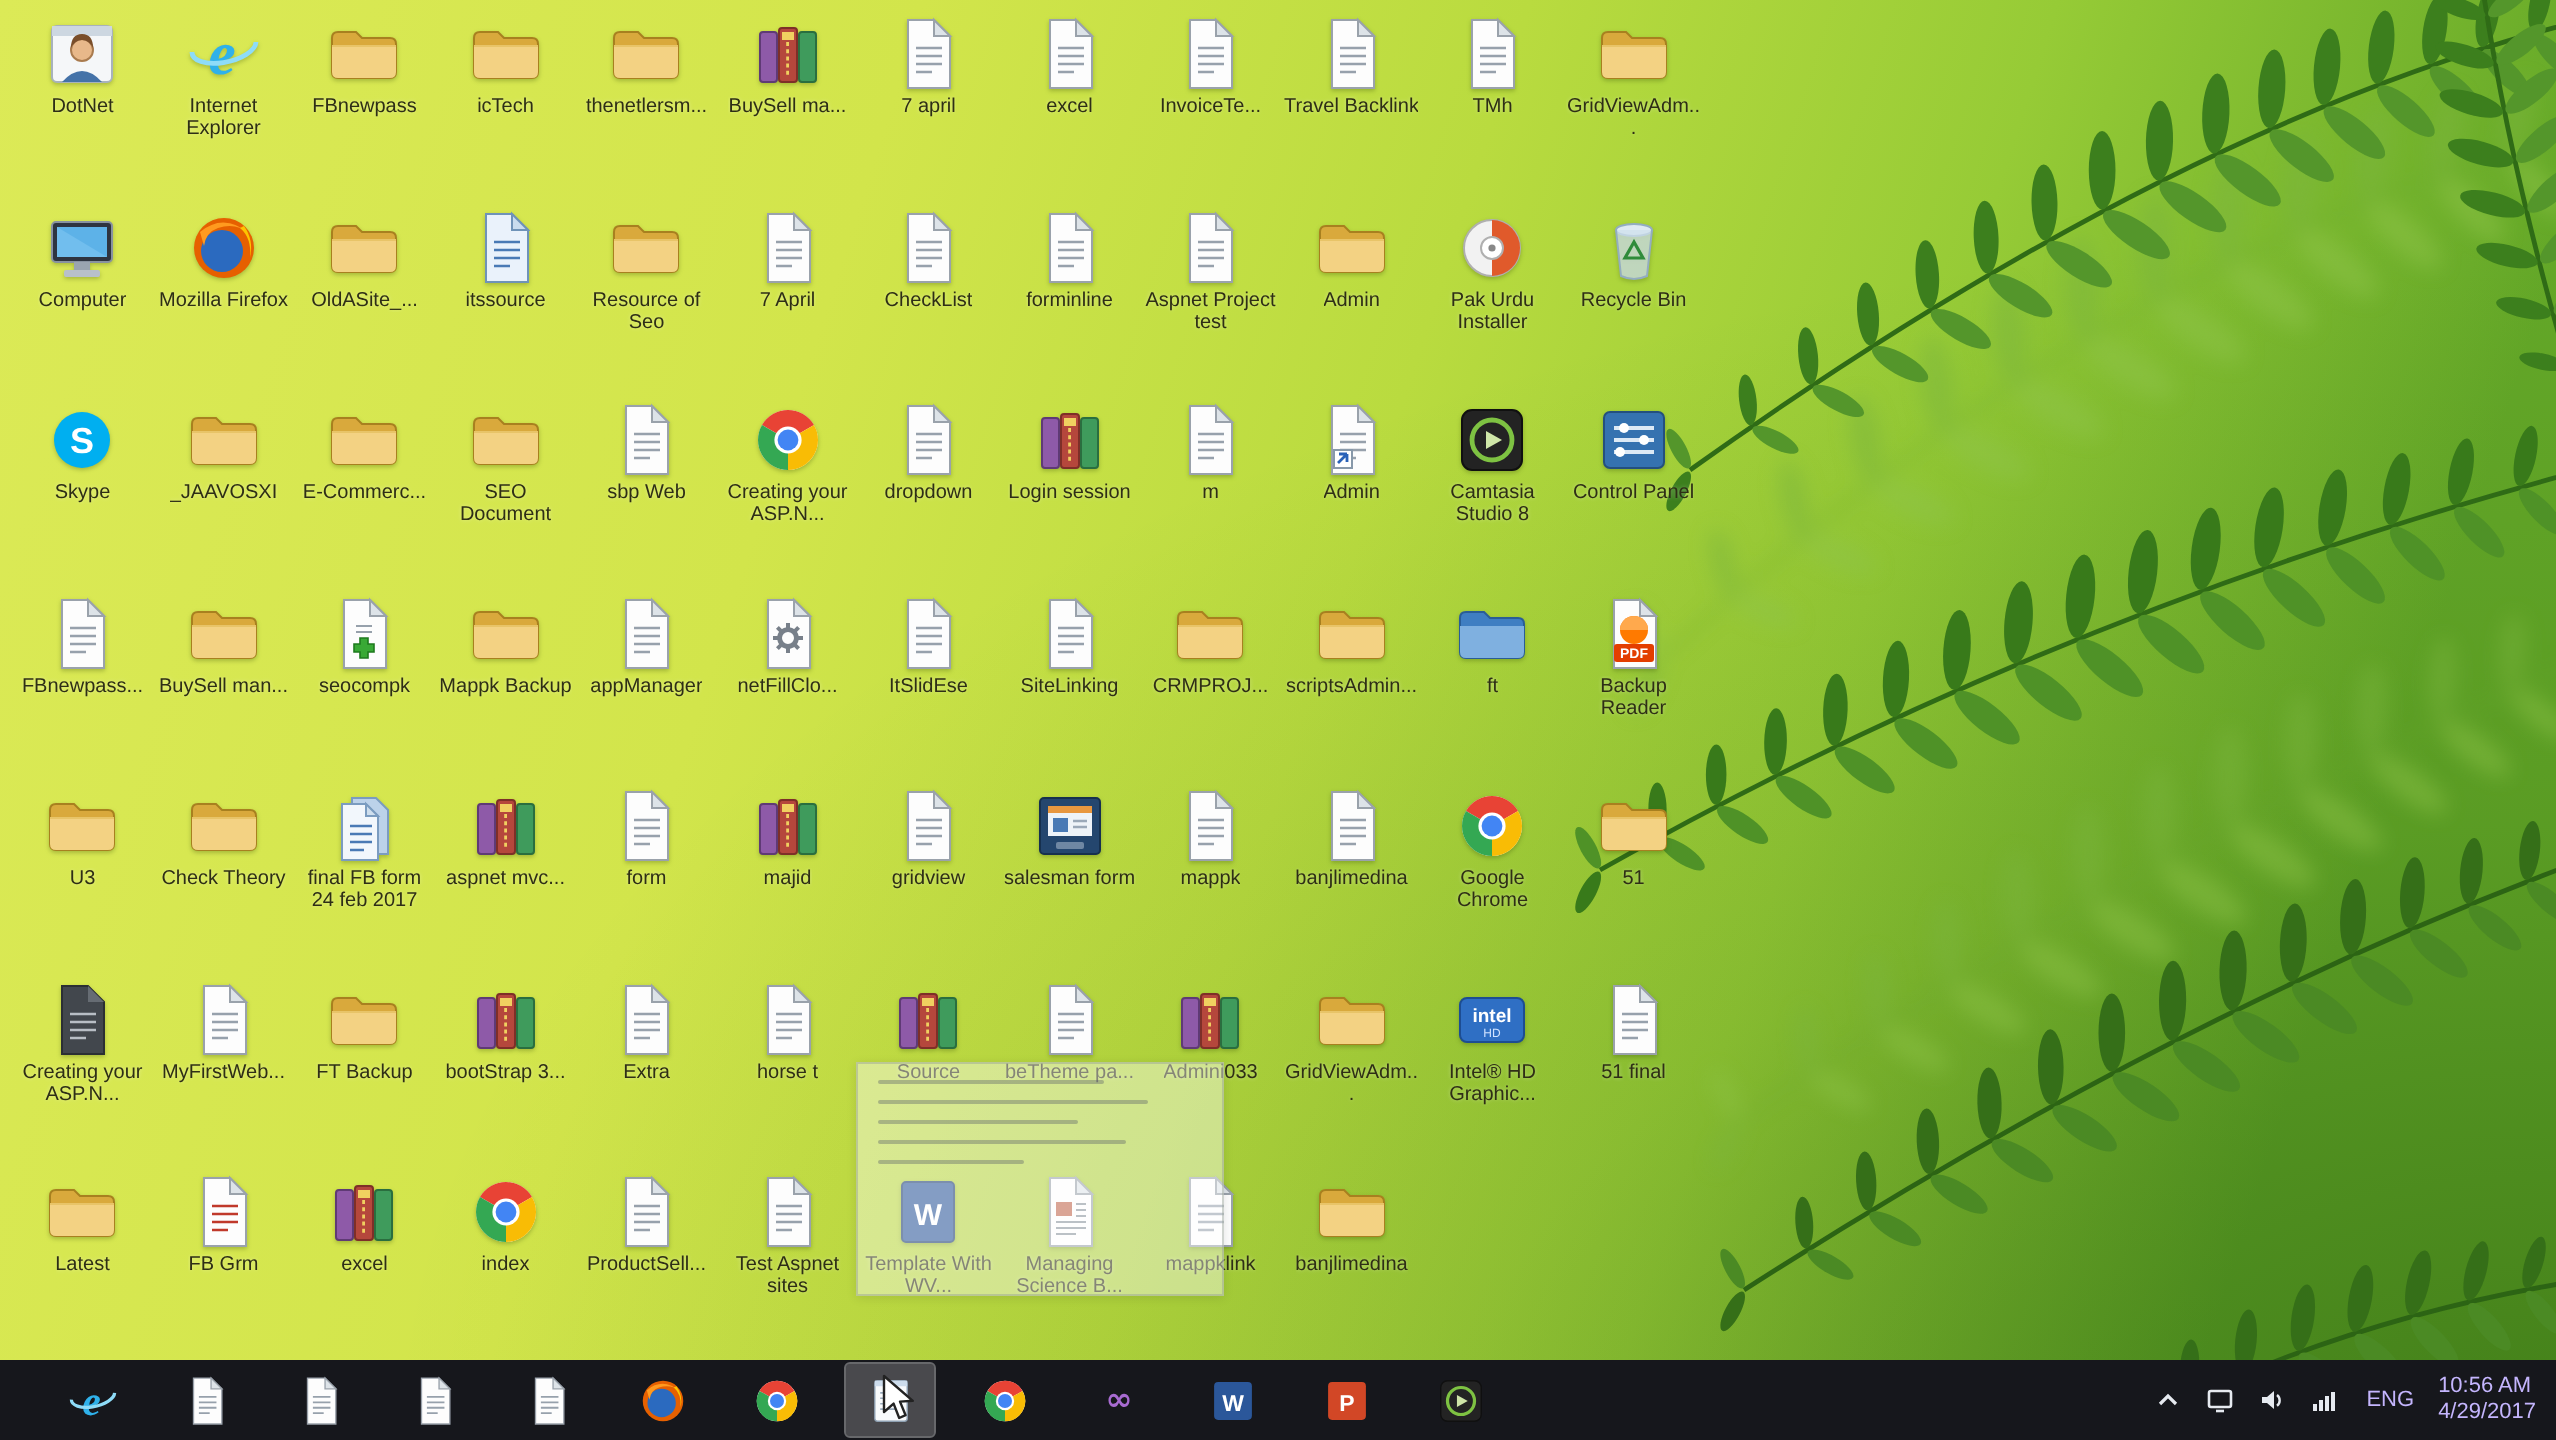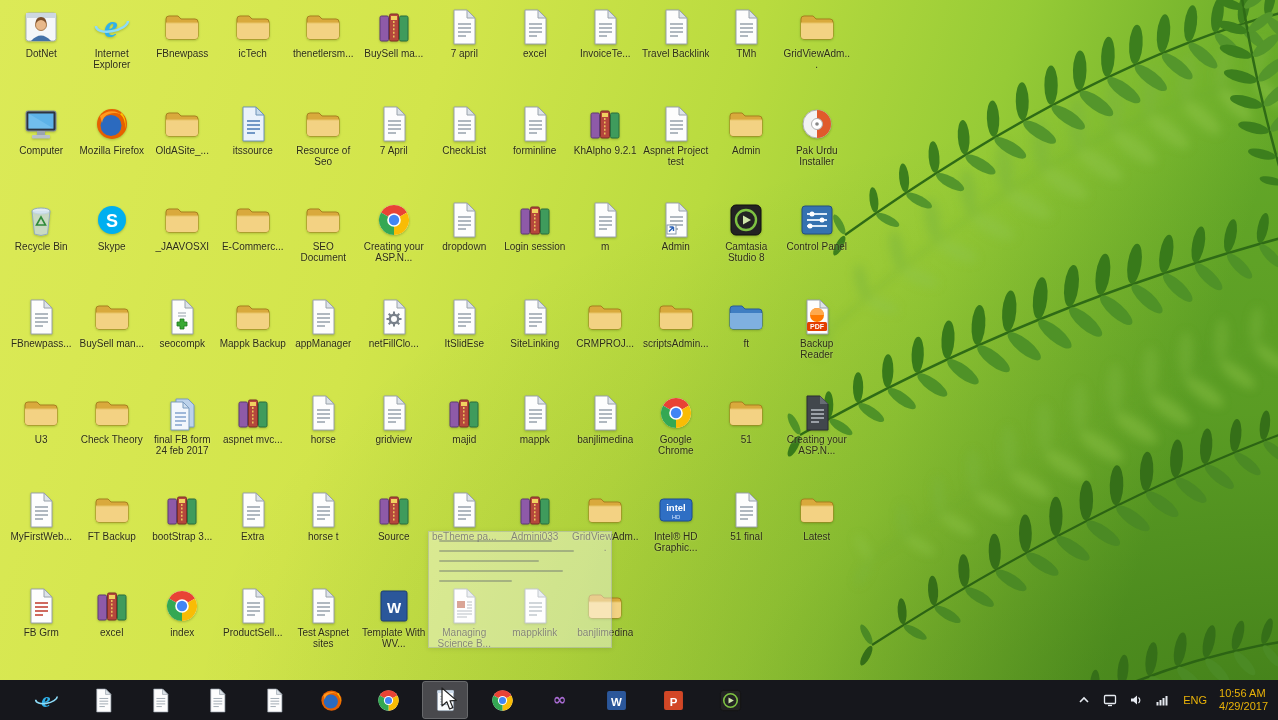--- a/index.html
+++ b/index.html
@@ -9,21 +9,21 @@
   #icon-grid{position:absolute;left:6px;top:4px;display:grid;grid-template-columns:repeat(12,70.5px);grid-auto-rows:96.5px}
   .dicon{display:flex;flex-direction:column;align-items:center;padding-top:3px;cursor:default}
   .glyph{width:40px;height:40px;flex:0 0 40px;filter:drop-shadow(0 1px 1px rgba(40,60,0,.28))}
   .dlabel{margin-top:1px;font-size:10px;line-height:11px;text-align:center;color:#2e2e16;max-width:68px;max-height:34px;overflow:hidden;word-wrap:break-word;text-shadow:0 0 2px rgba(255,255,255,.35)}
   .note{position:absolute;left:428px;top:531px;width:184px;height:117px;background:rgba(255,255,255,.42);border:1px solid rgba(150,160,150,.45);box-shadow:0 1px 5px rgba(0,0,0,.10)}
   .note .ln{height:2px;background:rgba(90,95,105,.38);margin:8px 14px 0 10px;border-radius:1px}
   .taskbar{position:absolute;left:0;right:0;bottom:0;height:40px;background:#16171c;display:flex;align-items:center;justify-content:space-between;padding:0 4px 0 24px;z-index:40}
   .tb-left{display:flex;align-items:center;gap:13px}
   .tb-btn{width:44px;height:36px;display:flex;align-items:center;justify-content:center;border-radius:2px}
   .tb-btn.active{background:rgba(255,255,255,.22);outline:1px solid rgba(255,255,255,.35)}
-  .tb-right{display:flex;align-items:center;gap:10px;color:#eab308}
+  .tb-right{display:flex;align-items:center;gap:10px;color:#c4b5fd}
   .tray-icons{display:flex;align-items:center;gap:8px}
   .tray-ic{width:18px;height:18px;display:flex;align-items:center;justify-content:center}
   .tray-lang{font-size:11px;padding:0 2px}
   .tray-clock{font-size:11px;line-height:13px;padding-right:6px}
   .cursor{position:absolute;left:438px;top:687px;z-index:60;pointer-events:none}
 </style>
 </head>
 <body>
 
 <div class="stage">
@@ -445,351 +445,362 @@
             <path d="M10 3 h13 l8 8 v26 H10 Z" fill="#fdfdfd" stroke="#9aa2ab"></path>
             <path d="M23 3 l8 8 h-8 Z" fill="#dde3e8" stroke="#9aa2ab"></path>
             <g stroke="#97a1ac" stroke-width="1.3" fill="none">
               <path d="M14 17h13M14 21h13M14 25h13M14 29h8"></path>
             </g>
           </svg></div>
         <div class="dlabel">forminline</div>
       </div>
       <div class="dicon">
         <div class="glyph"><svg width="40" height="40" viewBox="0 0 40 40">
+            <path d="M10 3 h13 l8 8 v26 H10 Z" fill="#fdfdfd" stroke="#9aa2ab"></path>
+            <path d="M23 3 l8 8 h-8 Z" fill="#dde3e8" stroke="#9aa2ab"></path>
+            <g stroke="#97a1ac" stroke-width="1.3" fill="none">
+              <path d="M14 17h13M14 21h13M14 25h13M14 29h8"></path>
+            </g>
+          </svg></div>
+        <div class="dlabel">Aspnet Project test</div>
+      </div>
+      <div class="dicon">
+        <div class="glyph"><svg width="40" height="40" viewBox="0 0 40 40">
+            <path d="M4 12 q0-3 3-3 h9 l3 3 h14 q3 0 3 3 v14 q0 3-3 3 H7 q-3 0-3-3 Z" fill="#d9a93c" stroke="#a8801f"></path>
+            <path d="M4 16 h32 v13 q0 3-3 3 H7 q-3 0-3-3 Z" fill="#f3d283"></path>
+            <path d="M4 16 h32" stroke="#e8c468" fill="none"></path>
+          </svg></div>
+        <div class="dlabel">Admin</div>
+      </div>
+      <div class="dicon">
+        <div class="glyph"><svg width="40" height="40" viewBox="0 0 40 40">
+            <circle cx="20" cy="20" r="14" fill="#f2f2f2" stroke="#b0b0b0"></circle>
+            <path d="M20 6 a14 14 0 0 1 0 28 Z" fill="#e05a2b"></path>
+            <circle cx="20" cy="20" r="5.5" fill="#fff" stroke="#b0b0b0"></circle>
+            <circle cx="20" cy="20" r="1.8" fill="#888"></circle>
+          </svg></div>
+        <div class="dlabel">Pak Urdu Installer</div>
+      </div>
+      <div class="dicon">
+        <div class="glyph"><svg width="40" height="40" viewBox="0 0 40 40">
+            <ellipse cx="20" cy="11" rx="9" ry="3" fill="#dfeaf2" stroke="#93adc0"></ellipse>
+            <path d="M11 11 L13.5 34 Q20 37 26.5 34 L29 11" fill="#cfe0ec" fill-opacity="0.75" stroke="#93adc0"></path>
+            <path d="M20 17 l-4.5 8 h9 Z" fill="none" stroke="#2f8b3a" stroke-width="1.6"></path>
+          </svg></div>
+        <div class="dlabel">Recycle Bin</div>
+      </div>
+      <div class="dicon">
+        <div class="glyph"><svg width="40" height="40" viewBox="0 0 40 40">
+            <circle cx="20" cy="20" r="14" fill="#00aff0"></circle>
+            <text x="20" y="26.5" font-size="18" font-weight="bold" fill="#fff" text-anchor="middle" font-family="Liberation Sans, sans-serif">S</text>
+          </svg></div>
+        <div class="dlabel">Skype</div>
+      </div>
+      <div class="dicon">
+        <div class="glyph"><svg width="40" height="40" viewBox="0 0 40 40">
+            <path d="M4 12 q0-3 3-3 h9 l3 3 h14 q3 0 3 3 v14 q0 3-3 3 H7 q-3 0-3-3 Z" fill="#d9a93c" stroke="#a8801f"></path>
+            <path d="M4 16 h32 v13 q0 3-3 3 H7 q-3 0-3-3 Z" fill="#f3d283"></path>
+            <path d="M4 16 h32" stroke="#e8c468" fill="none"></path>
+          </svg></div>
+        <div class="dlabel">_JAAVOSXI</div>
+      </div>
+      <div class="dicon">
+        <div class="glyph"><svg width="40" height="40" viewBox="0 0 40 40">
+            <path d="M4 12 q0-3 3-3 h9 l3 3 h14 q3 0 3 3 v14 q0 3-3 3 H7 q-3 0-3-3 Z" fill="#d9a93c" stroke="#a8801f"></path>
+            <path d="M4 16 h32 v13 q0 3-3 3 H7 q-3 0-3-3 Z" fill="#f3d283"></path>
+            <path d="M4 16 h32" stroke="#e8c468" fill="none"></path>
+          </svg></div>
+        <div class="dlabel">E-Commerc...</div>
+      </div>
+      <div class="dicon">
+        <div class="glyph"><svg width="40" height="40" viewBox="0 0 40 40">
+            <path d="M4 12 q0-3 3-3 h9 l3 3 h14 q3 0 3 3 v14 q0 3-3 3 H7 q-3 0-3-3 Z" fill="#d9a93c" stroke="#a8801f"></path>
+            <path d="M4 16 h32 v13 q0 3-3 3 H7 q-3 0-3-3 Z" fill="#f3d283"></path>
+            <path d="M4 16 h32" stroke="#e8c468" fill="none"></path>
+          </svg></div>
+        <div class="dlabel">SEO Document</div>
+      </div>
+      <div class="dicon">
+        <div class="glyph"><svg width="40" height="40" viewBox="0 0 40 40">
+            <path d="M10 3 h13 l8 8 v26 H10 Z" fill="#fdfdfd" stroke="#9aa2ab"></path>
+            <path d="M23 3 l8 8 h-8 Z" fill="#dde3e8" stroke="#9aa2ab"></path>
+            <g stroke="#97a1ac" stroke-width="1.3" fill="none">
+              <path d="M14 17h13M14 21h13M14 25h13M14 29h8"></path>
+            </g>
+          </svg></div>
+        <div class="dlabel">sbp Web</div>
+      </div>
+      <div class="dicon">
+        <div class="glyph"><svg width="40" height="40" viewBox="0 0 40 40">
+            <circle cx="20" cy="20" r="15" fill="#fff"></circle>
+            <path d="M20 20 L7 12.5 A15 15 0 0 1 33 12.5 Z" fill="#e84335"></path>
+            <path d="M20 20 L33 12.5 A15 15 0 0 1 20 35 Z" fill="#f9bc05"></path>
+            <path d="M20 20 L20 35 A15 15 0 0 1 7 12.5 Z" fill="#34a853"></path>
+            <circle cx="20" cy="20" r="6.8" fill="#fff"></circle>
+            <circle cx="20" cy="20" r="5.2" fill="#4285f4"></circle>
+          </svg></div>
+        <div class="dlabel">Creating your ASP.N...</div>
+      </div>
+      <div class="dicon">
+        <div class="glyph"><svg width="40" height="40" viewBox="0 0 40 40">
+            <path d="M10 3 h13 l8 8 v26 H10 Z" fill="#fdfdfd" stroke="#9aa2ab"></path>
+            <path d="M23 3 l8 8 h-8 Z" fill="#dde3e8" stroke="#9aa2ab"></path>
+            <g stroke="#97a1ac" stroke-width="1.3" fill="none">
+              <path d="M14 17h13M14 21h13M14 25h13M14 29h8"></path>
+            </g>
+          </svg></div>
+        <div class="dlabel">dropdown</div>
+      </div>
+      <div class="dicon">
+        <div class="glyph"><svg width="40" height="40" viewBox="0 0 40 40">
             <g stroke-width="1">
               <rect x="6" y="9" width="8.5" height="25" rx="1.5" fill="#8e5aa8" stroke="#5f3a75"></rect>
               <rect x="15.5" y="7" width="9" height="27" rx="1.5" fill="#b5473c" stroke="#7e2f28"></rect>
               <rect x="25.5" y="9" width="8.5" height="25" rx="1.5" fill="#3f9b5c" stroke="#2a6e3f"></rect>
               <rect x="17" y="9" width="6" height="4" fill="#f0d060"></rect>
               <path d="M19.8 14 v17" stroke="#f0d060" stroke-dasharray="2 1.6" stroke-width="1.4" fill="none"></path>
             </g>
           </svg></div>
-        <div class="dlabel">KhAlpho 9.2.1</div>
-      </div>
-      <div class="dicon">
-        <div class="glyph"><svg width="40" height="40" viewBox="0 0 40 40">
-            <path d="M10 3 h13 l8 8 v26 H10 Z" fill="#fdfdfd" stroke="#9aa2ab"></path>
-            <path d="M23 3 l8 8 h-8 Z" fill="#dde3e8" stroke="#9aa2ab"></path>
-            <g stroke="#97a1ac" stroke-width="1.3" fill="none">
-              <path d="M14 17h13M14 21h13M14 25h13M14 29h8"></path>
-            </g>
-          </svg></div>
-        <div class="dlabel">Aspnet Project test</div>
-      </div>
-      <div class="dicon">
-        <div class="glyph"><svg width="40" height="40" viewBox="0 0 40 40">
-            <path d="M4 12 q0-3 3-3 h9 l3 3 h14 q3 0 3 3 v14 q0 3-3 3 H7 q-3 0-3-3 Z" fill="#d9a93c" stroke="#a8801f"></path>
-            <path d="M4 16 h32 v13 q0 3-3 3 H7 q-3 0-3-3 Z" fill="#f3d283"></path>
-            <path d="M4 16 h32" stroke="#e8c468" fill="none"></path>
+        <div class="dlabel">Login session</div>
+      </div>
+      <div class="dicon">
+        <div class="glyph"><svg width="40" height="40" viewBox="0 0 40 40">
+            <path d="M10 3 h13 l8 8 v26 H10 Z" fill="#fdfdfd" stroke="#9aa2ab"></path>
+            <path d="M23 3 l8 8 h-8 Z" fill="#dde3e8" stroke="#9aa2ab"></path>
+            <g stroke="#97a1ac" stroke-width="1.3" fill="none">
+              <path d="M14 17h13M14 21h13M14 25h13M14 29h8"></path>
+            </g>
+          </svg></div>
+        <div class="dlabel">m</div>
+      </div>
+      <div class="dicon">
+        <div class="glyph"><svg width="40" height="40" viewBox="0 0 40 40">
+            <path d="M10 3 h13 l8 8 v26 H10 Z" fill="#fdfdfd" stroke="#9aa2ab"></path>
+            <path d="M23 3 l8 8 h-8 Z" fill="#dde3e8" stroke="#9aa2ab"></path>
+            <g stroke="#97a1ac" stroke-width="1.3" fill="none">
+              <path d="M14 17h13M14 21h13M14 25h13M14 29h8"></path>
+            </g>
+            <rect x="11" y="25" width="9" height="9" fill="#fff" stroke="#8899aa"></rect>
+            <path d="M13 31.5 l4.5-4.5 M17.5 31 v-4 M13.5 27 h4" stroke="#2a62b8" stroke-width="1.4" fill="none"></path>
           </svg></div>
         <div class="dlabel">Admin</div>
       </div>
       <div class="dicon">
         <div class="glyph"><svg width="40" height="40" viewBox="0 0 40 40">
-            <circle cx="20" cy="20" r="14" fill="#f2f2f2" stroke="#b0b0b0"></circle>
-            <path d="M20 6 a14 14 0 0 1 0 28 Z" fill="#e05a2b"></path>
-            <circle cx="20" cy="20" r="5.5" fill="#fff" stroke="#b0b0b0"></circle>
-            <circle cx="20" cy="20" r="1.8" fill="#888"></circle>
-          </svg></div>
-        <div class="dlabel">Pak Urdu Installer</div>
-      </div>
-      <div class="dicon">
-        <div class="glyph"><svg width="40" height="40" viewBox="0 0 40 40">
-            <ellipse cx="20" cy="11" rx="9" ry="3" fill="#dfeaf2" stroke="#93adc0"></ellipse>
-            <path d="M11 11 L13.5 34 Q20 37 26.5 34 L29 11" fill="#cfe0ec" fill-opacity="0.75" stroke="#93adc0"></path>
-            <path d="M20 17 l-4.5 8 h9 Z" fill="none" stroke="#2f8b3a" stroke-width="1.6"></path>
-          </svg></div>
-        <div class="dlabel">Recycle Bin</div>
-      </div>
-      <div class="dicon">
-        <div class="glyph"><svg width="40" height="40" viewBox="0 0 40 40">
-            <circle cx="20" cy="20" r="14" fill="#00aff0"></circle>
-            <text x="20" y="26.5" font-size="18" font-weight="bold" fill="#fff" text-anchor="middle" font-family="Liberation Sans, sans-serif">S</text>
-          </svg></div>
-        <div class="dlabel">Skype</div>
-      </div>
-      <div class="dicon">
-        <div class="glyph"><svg width="40" height="40" viewBox="0 0 40 40">
-            <path d="M4 12 q0-3 3-3 h9 l3 3 h14 q3 0 3 3 v14 q0 3-3 3 H7 q-3 0-3-3 Z" fill="#d9a93c" stroke="#a8801f"></path>
-            <path d="M4 16 h32 v13 q0 3-3 3 H7 q-3 0-3-3 Z" fill="#f3d283"></path>
-            <path d="M4 16 h32" stroke="#e8c468" fill="none"></path>
-          </svg></div>
-        <div class="dlabel">_JAAVOSXI</div>
-      </div>
-      <div class="dicon">
-        <div class="glyph"><svg width="40" height="40" viewBox="0 0 40 40">
-            <path d="M4 12 q0-3 3-3 h9 l3 3 h14 q3 0 3 3 v14 q0 3-3 3 H7 q-3 0-3-3 Z" fill="#d9a93c" stroke="#a8801f"></path>
-            <path d="M4 16 h32 v13 q0 3-3 3 H7 q-3 0-3-3 Z" fill="#f3d283"></path>
-            <path d="M4 16 h32" stroke="#e8c468" fill="none"></path>
-          </svg></div>
-        <div class="dlabel">E-Commerc...</div>
-      </div>
-      <div class="dicon">
-        <div class="glyph"><svg width="40" height="40" viewBox="0 0 40 40">
-            <path d="M4 12 q0-3 3-3 h9 l3 3 h14 q3 0 3 3 v14 q0 3-3 3 H7 q-3 0-3-3 Z" fill="#d9a93c" stroke="#a8801f"></path>
-            <path d="M4 16 h32 v13 q0 3-3 3 H7 q-3 0-3-3 Z" fill="#f3d283"></path>
-            <path d="M4 16 h32" stroke="#e8c468" fill="none"></path>
-          </svg></div>
-        <div class="dlabel">SEO Document</div>
-      </div>
-      <div class="dicon">
-        <div class="glyph"><svg width="40" height="40" viewBox="0 0 40 40">
-            <circle cx="20" cy="20" r="15" fill="#fff"></circle>
-            <path d="M20 20 L7 12.5 A15 15 0 0 1 33 12.5 Z" fill="#e84335"></path>
-            <path d="M20 20 L33 12.5 A15 15 0 0 1 20 35 Z" fill="#f9bc05"></path>
-            <path d="M20 20 L20 35 A15 15 0 0 1 7 12.5 Z" fill="#34a853"></path>
-            <circle cx="20" cy="20" r="6.8" fill="#fff"></circle>
-            <circle cx="20" cy="20" r="5.2" fill="#4285f4"></circle>
-          </svg></div>
-        <div class="dlabel">Creating your ASP.N...</div>
-      </div>
-      <div class="dicon">
-        <div class="glyph"><svg width="40" height="40" viewBox="0 0 40 40">
-            <path d="M10 3 h13 l8 8 v26 H10 Z" fill="#fdfdfd" stroke="#9aa2ab"></path>
-            <path d="M23 3 l8 8 h-8 Z" fill="#dde3e8" stroke="#9aa2ab"></path>
-            <g stroke="#97a1ac" stroke-width="1.3" fill="none">
-              <path d="M14 17h13M14 21h13M14 25h13M14 29h8"></path>
-            </g>
-          </svg></div>
-        <div class="dlabel">dropdown</div>
+            <rect x="5" y="5" width="30" height="30" rx="5" fill="#232323" stroke="#101010"></rect>
+            <circle cx="20" cy="20" r="10" fill="none" stroke="#7ec242" stroke-width="2.4"></circle>
+            <path d="M17 15.5 l8 4.5 -8 4.5 Z" fill="#cfe6a8"></path>
+          </svg></div>
+        <div class="dlabel">Camtasia Studio 8</div>
+      </div>
+      <div class="dicon">
+        <div class="glyph"><svg width="40" height="40" viewBox="0 0 40 40">
+            <rect x="5" y="6" width="30" height="28" rx="3" fill="#3572b0" stroke="#24507e"></rect>
+            <g stroke="#dce9f5" stroke-width="2" fill="none">
+              <path d="M10 14h20M10 20h20M10 26h20"></path>
+            </g>
+            <circle cx="15" cy="14" r="2.5" fill="#fff"></circle>
+            <circle cx="25" cy="20" r="2.5" fill="#fff"></circle>
+            <circle cx="13" cy="26" r="2.5" fill="#fff"></circle>
+          </svg></div>
+        <div class="dlabel">Control Panel</div>
+      </div>
+      <div class="dicon">
+        <div class="glyph"><svg width="40" height="40" viewBox="0 0 40 40">
+            <path d="M10 3 h13 l8 8 v26 H10 Z" fill="#fdfdfd" stroke="#9aa2ab"></path>
+            <path d="M23 3 l8 8 h-8 Z" fill="#dde3e8" stroke="#9aa2ab"></path>
+            <g stroke="#97a1ac" stroke-width="1.3" fill="none">
+              <path d="M14 17h13M14 21h13M14 25h13M14 29h8"></path>
+            </g>
+          </svg></div>
+        <div class="dlabel">FBnewpass...</div>
+      </div>
+      <div class="dicon">
+        <div class="glyph"><svg width="40" height="40" viewBox="0 0 40 40">
+            <path d="M4 12 q0-3 3-3 h9 l3 3 h14 q3 0 3 3 v14 q0 3-3 3 H7 q-3 0-3-3 Z" fill="#d9a93c" stroke="#a8801f"></path>
+            <path d="M4 16 h32 v13 q0 3-3 3 H7 q-3 0-3-3 Z" fill="#f3d283"></path>
+            <path d="M4 16 h32" stroke="#e8c468" fill="none"></path>
+          </svg></div>
+        <div class="dlabel">BuySell man...</div>
+      </div>
+      <div class="dicon">
+        <div class="glyph"><svg width="40" height="40" viewBox="0 0 40 40">
+            <path d="M10 3 h13 l8 8 v26 H10 Z" fill="#fdfdfd" stroke="#9aa2ab"></path>
+            <path d="M23 3 l8 8 h-8 Z" fill="#dde3e8" stroke="#9aa2ab"></path>
+            <path d="M16 16 h8 M16 19 h8" stroke="#97a1ac" stroke-width="1.1"></path>
+            <path d="M18 22 h4 v3 h3 v4 h-3 v3 h-4 v-3 h-3 v-4 h3 Z" fill="#39a935" stroke="#1e7a1e" stroke-width="0.8"></path>
+          </svg></div>
+        <div class="dlabel">seocompk</div>
+      </div>
+      <div class="dicon">
+        <div class="glyph"><svg width="40" height="40" viewBox="0 0 40 40">
+            <path d="M4 12 q0-3 3-3 h9 l3 3 h14 q3 0 3 3 v14 q0 3-3 3 H7 q-3 0-3-3 Z" fill="#d9a93c" stroke="#a8801f"></path>
+            <path d="M4 16 h32 v13 q0 3-3 3 H7 q-3 0-3-3 Z" fill="#f3d283"></path>
+            <path d="M4 16 h32" stroke="#e8c468" fill="none"></path>
+          </svg></div>
+        <div class="dlabel">Mappk Backup</div>
+      </div>
+      <div class="dicon">
+        <div class="glyph"><svg width="40" height="40" viewBox="0 0 40 40">
+            <path d="M10 3 h13 l8 8 v26 H10 Z" fill="#fdfdfd" stroke="#9aa2ab"></path>
+            <path d="M23 3 l8 8 h-8 Z" fill="#dde3e8" stroke="#9aa2ab"></path>
+            <g stroke="#97a1ac" stroke-width="1.3" fill="none">
+              <path d="M14 17h13M14 21h13M14 25h13M14 29h8"></path>
+            </g>
+          </svg></div>
+        <div class="dlabel">appManager</div>
+      </div>
+      <div class="dicon">
+        <div class="glyph"><svg width="40" height="40" viewBox="0 0 40 40">
+            <path d="M10 3 h13 l8 8 v26 H10 Z" fill="#fdfdfd" stroke="#9aa2ab"></path>
+            <path d="M23 3 l8 8 h-8 Z" fill="#dde3e8" stroke="#9aa2ab"></path>
+            <circle cx="20" cy="22" r="4.2" fill="none" stroke="#78808a" stroke-width="2.4"></circle>
+            <g stroke="#78808a" stroke-width="2">
+              <path d="M20 14.5v3M20 26.5v3M12.5 22h3M24.5 22h3M14.7 16.7l2.1 2.1M23.2 25.2l2.1 2.1M25.3 16.7l-2.1 2.1M16.8 25.2l-2.1 2.1"></path>
+            </g>
+          </svg></div>
+        <div class="dlabel">netFillClo...</div>
+      </div>
+      <div class="dicon">
+        <div class="glyph"><svg width="40" height="40" viewBox="0 0 40 40">
+            <path d="M10 3 h13 l8 8 v26 H10 Z" fill="#fdfdfd" stroke="#9aa2ab"></path>
+            <path d="M23 3 l8 8 h-8 Z" fill="#dde3e8" stroke="#9aa2ab"></path>
+            <g stroke="#97a1ac" stroke-width="1.3" fill="none">
+              <path d="M14 17h13M14 21h13M14 25h13M14 29h8"></path>
+            </g>
+          </svg></div>
+        <div class="dlabel">ItSlidEse</div>
+      </div>
+      <div class="dicon">
+        <div class="glyph"><svg width="40" height="40" viewBox="0 0 40 40">
+            <path d="M10 3 h13 l8 8 v26 H10 Z" fill="#fdfdfd" stroke="#9aa2ab"></path>
+            <path d="M23 3 l8 8 h-8 Z" fill="#dde3e8" stroke="#9aa2ab"></path>
+            <g stroke="#97a1ac" stroke-width="1.3" fill="none">
+              <path d="M14 17h13M14 21h13M14 25h13M14 29h8"></path>
+            </g>
+          </svg></div>
+        <div class="dlabel">SiteLinking</div>
+      </div>
+      <div class="dicon">
+        <div class="glyph"><svg width="40" height="40" viewBox="0 0 40 40">
+            <path d="M4 12 q0-3 3-3 h9 l3 3 h14 q3 0 3 3 v14 q0 3-3 3 H7 q-3 0-3-3 Z" fill="#d9a93c" stroke="#a8801f"></path>
+            <path d="M4 16 h32 v13 q0 3-3 3 H7 q-3 0-3-3 Z" fill="#f3d283"></path>
+            <path d="M4 16 h32" stroke="#e8c468" fill="none"></path>
+          </svg></div>
+        <div class="dlabel">CRMPROJ...</div>
+      </div>
+      <div class="dicon">
+        <div class="glyph"><svg width="40" height="40" viewBox="0 0 40 40">
+            <path d="M4 12 q0-3 3-3 h9 l3 3 h14 q3 0 3 3 v14 q0 3-3 3 H7 q-3 0-3-3 Z" fill="#d9a93c" stroke="#a8801f"></path>
+            <path d="M4 16 h32 v13 q0 3-3 3 H7 q-3 0-3-3 Z" fill="#f3d283"></path>
+            <path d="M4 16 h32" stroke="#e8c468" fill="none"></path>
+          </svg></div>
+        <div class="dlabel">scriptsAdmin...</div>
+      </div>
+      <div class="dicon">
+        <div class="glyph"><svg width="40" height="40" viewBox="0 0 40 40">
+            <path d="M4 12 q0-3 3-3 h9 l3 3 h14 q3 0 3 3 v14 q0 3-3 3 H7 q-3 0-3-3 Z" fill="#3f7ec2" stroke="#2a5d96"></path>
+            <path d="M4 16 h32 v13 q0 3-3 3 H7 q-3 0-3-3 Z" fill="#7fb0e0"></path>
+          </svg></div>
+        <div class="dlabel">ft</div>
+      </div>
+      <div class="dicon">
+        <div class="glyph"><svg width="40" height="40" viewBox="0 0 40 40">
+            <path d="M10 3 h13 l8 8 v26 H10 Z" fill="#fdfdfd" stroke="#9aa2ab"></path>
+            <path d="M23 3 l8 8 h-8 Z" fill="#dde3e8" stroke="#9aa2ab"></path>
+            <circle cx="20" cy="18" r="7" fill="#ff7a00"></circle>
+            <path d="M13 18 a7 7 0 0 1 14 0 Z" fill="#ffa94d"></path>
+            <rect x="10" y="25" width="20" height="9" rx="1.5" fill="#e33e00"></rect>
+            <text x="20" y="32" font-size="7" font-weight="bold" fill="#fff" text-anchor="middle" font-family="Liberation Sans, sans-serif">PDF</text>
+          </svg></div>
+        <div class="dlabel">Backup Reader</div>
+      </div>
+      <div class="dicon">
+        <div class="glyph"><svg width="40" height="40" viewBox="0 0 40 40">
+            <path d="M4 12 q0-3 3-3 h9 l3 3 h14 q3 0 3 3 v14 q0 3-3 3 H7 q-3 0-3-3 Z" fill="#d9a93c" stroke="#a8801f"></path>
+            <path d="M4 16 h32 v13 q0 3-3 3 H7 q-3 0-3-3 Z" fill="#f3d283"></path>
+            <path d="M4 16 h32" stroke="#e8c468" fill="none"></path>
+          </svg></div>
+        <div class="dlabel">U3</div>
+      </div>
+      <div class="dicon">
+        <div class="glyph"><svg width="40" height="40" viewBox="0 0 40 40">
+            <path d="M4 12 q0-3 3-3 h9 l3 3 h14 q3 0 3 3 v14 q0 3-3 3 H7 q-3 0-3-3 Z" fill="#d9a93c" stroke="#a8801f"></path>
+            <path d="M4 16 h32 v13 q0 3-3 3 H7 q-3 0-3-3 Z" fill="#f3d283"></path>
+            <path d="M4 16 h32" stroke="#e8c468" fill="none"></path>
+          </svg></div>
+        <div class="dlabel">Check Theory</div>
+      </div>
+      <div class="dicon">
+        <div class="glyph"><svg width="40" height="40" viewBox="0 0 40 40">
+            <path d="M14 6 h12 l6 6 v22 H14 Z" fill="#bcd2ea" stroke="#7b9cc0"></path>
+            <path d="M9 9 h12 l6 6 v22 H9 Z" fill="#f2f7fc" stroke="#7b9cc0"></path>
+            <path d="M21 9 l6 6 h-6 Z" fill="#cfdfee" stroke="#7b9cc0"></path>
+            <g stroke="#4a7ab5" stroke-width="1.2" fill="none">
+              <path d="M13 20h11M13 24h11M13 28h11M13 32h7"></path>
+            </g>
+          </svg></div>
+        <div class="dlabel">final FB form 24 feb 2017</div>
       </div>
       <div class="dicon">
         <div class="glyph"><svg width="40" height="40" viewBox="0 0 40 40">
             <g stroke-width="1">
               <rect x="6" y="9" width="8.5" height="25" rx="1.5" fill="#8e5aa8" stroke="#5f3a75"></rect>
               <rect x="15.5" y="7" width="9" height="27" rx="1.5" fill="#b5473c" stroke="#7e2f28"></rect>
               <rect x="25.5" y="9" width="8.5" height="25" rx="1.5" fill="#3f9b5c" stroke="#2a6e3f"></rect>
               <rect x="17" y="9" width="6" height="4" fill="#f0d060"></rect>
               <path d="M19.8 14 v17" stroke="#f0d060" stroke-dasharray="2 1.6" stroke-width="1.4" fill="none"></path>
             </g>
           </svg></div>
-        <div class="dlabel">Login session</div>
-      </div>
-      <div class="dicon">
-        <div class="glyph"><svg width="40" height="40" viewBox="0 0 40 40">
-            <path d="M10 3 h13 l8 8 v26 H10 Z" fill="#fdfdfd" stroke="#9aa2ab"></path>
-            <path d="M23 3 l8 8 h-8 Z" fill="#dde3e8" stroke="#9aa2ab"></path>
-            <g stroke="#97a1ac" stroke-width="1.3" fill="none">
-              <path d="M14 17h13M14 21h13M14 25h13M14 29h8"></path>
-            </g>
-          </svg></div>
-        <div class="dlabel">m</div>
-      </div>
-      <div class="dicon">
-        <div class="glyph"><svg width="40" height="40" viewBox="0 0 40 40">
-            <path d="M10 3 h13 l8 8 v26 H10 Z" fill="#fdfdfd" stroke="#9aa2ab"></path>
-            <path d="M23 3 l8 8 h-8 Z" fill="#dde3e8" stroke="#9aa2ab"></path>
-            <g stroke="#97a1ac" stroke-width="1.3" fill="none">
-              <path d="M14 17h13M14 21h13M14 25h13M14 29h8"></path>
-            </g>
-            <rect x="11" y="25" width="9" height="9" fill="#fff" stroke="#8899aa"></rect>
-            <path d="M13 31.5 l4.5-4.5 M17.5 31 v-4 M13.5 27 h4" stroke="#2a62b8" stroke-width="1.4" fill="none"></path>
-          </svg></div>
-        <div class="dlabel">Admin</div>
-      </div>
-      <div class="dicon">
-        <div class="glyph"><svg width="40" height="40" viewBox="0 0 40 40">
-            <rect x="5" y="5" width="30" height="30" rx="5" fill="#232323" stroke="#101010"></rect>
-            <circle cx="20" cy="20" r="10" fill="none" stroke="#7ec242" stroke-width="2.4"></circle>
-            <path d="M17 15.5 l8 4.5 -8 4.5 Z" fill="#cfe6a8"></path>
-          </svg></div>
-        <div class="dlabel">Camtasia Studio 8</div>
-      </div>
-      <div class="dicon">
-        <div class="glyph"><svg width="40" height="40" viewBox="0 0 40 40">
-            <rect x="5" y="6" width="30" height="28" rx="3" fill="#3572b0" stroke="#24507e"></rect>
-            <g stroke="#dce9f5" stroke-width="2" fill="none">
-              <path d="M10 14h20M10 20h20M10 26h20"></path>
-            </g>
-            <circle cx="15" cy="14" r="2.5" fill="#fff"></circle>
-            <circle cx="25" cy="20" r="2.5" fill="#fff"></circle>
-            <circle cx="13" cy="26" r="2.5" fill="#fff"></circle>
-          </svg></div>
-        <div class="dlabel">Control Panel</div>
-      </div>
-      <div class="dicon">
-        <div class="glyph"><svg width="40" height="40" viewBox="0 0 40 40">
-            <path d="M10 3 h13 l8 8 v26 H10 Z" fill="#fdfdfd" stroke="#9aa2ab"></path>
-            <path d="M23 3 l8 8 h-8 Z" fill="#dde3e8" stroke="#9aa2ab"></path>
-            <g stroke="#97a1ac" stroke-width="1.3" fill="none">
-              <path d="M14 17h13M14 21h13M14 25h13M14 29h8"></path>
-            </g>
-          </svg></div>
-        <div class="dlabel">FBnewpass...</div>
-      </div>
-      <div class="dicon">
-        <div class="glyph"><svg width="40" height="40" viewBox="0 0 40 40">
-            <path d="M4 12 q0-3 3-3 h9 l3 3 h14 q3 0 3 3 v14 q0 3-3 3 H7 q-3 0-3-3 Z" fill="#d9a93c" stroke="#a8801f"></path>
-            <path d="M4 16 h32 v13 q0 3-3 3 H7 q-3 0-3-3 Z" fill="#f3d283"></path>
-            <path d="M4 16 h32" stroke="#e8c468" fill="none"></path>
-          </svg></div>
-        <div class="dlabel">BuySell man...</div>
-      </div>
-      <div class="dicon">
-        <div class="glyph"><svg width="40" height="40" viewBox="0 0 40 40">
-            <path d="M10 3 h13 l8 8 v26 H10 Z" fill="#fdfdfd" stroke="#9aa2ab"></path>
-            <path d="M23 3 l8 8 h-8 Z" fill="#dde3e8" stroke="#9aa2ab"></path>
-            <path d="M16 16 h8 M16 19 h8" stroke="#97a1ac" stroke-width="1.1"></path>
-            <path d="M18 22 h4 v3 h3 v4 h-3 v3 h-4 v-3 h-3 v-4 h3 Z" fill="#39a935" stroke="#1e7a1e" stroke-width="0.8"></path>
-          </svg></div>
-        <div class="dlabel">seocompk</div>
-      </div>
-      <div class="dicon">
-        <div class="glyph"><svg width="40" height="40" viewBox="0 0 40 40">
-            <path d="M4 12 q0-3 3-3 h9 l3 3 h14 q3 0 3 3 v14 q0 3-3 3 H7 q-3 0-3-3 Z" fill="#d9a93c" stroke="#a8801f"></path>
-            <path d="M4 16 h32 v13 q0 3-3 3 H7 q-3 0-3-3 Z" fill="#f3d283"></path>
-            <path d="M4 16 h32" stroke="#e8c468" fill="none"></path>
-          </svg></div>
-        <div class="dlabel">Mappk Backup</div>
-      </div>
-      <div class="dicon">
-        <div class="glyph"><svg width="40" height="40" viewBox="0 0 40 40">
-            <path d="M10 3 h13 l8 8 v26 H10 Z" fill="#fdfdfd" stroke="#9aa2ab"></path>
-            <path d="M23 3 l8 8 h-8 Z" fill="#dde3e8" stroke="#9aa2ab"></path>
-            <g stroke="#97a1ac" stroke-width="1.3" fill="none">
-              <path d="M14 17h13M14 21h13M14 25h13M14 29h8"></path>
-            </g>
-          </svg></div>
-        <div class="dlabel">appManager</div>
-      </div>
-      <div class="dicon">
-        <div class="glyph"><svg width="40" height="40" viewBox="0 0 40 40">
-            <path d="M10 3 h13 l8 8 v26 H10 Z" fill="#fdfdfd" stroke="#9aa2ab"></path>
-            <path d="M23 3 l8 8 h-8 Z" fill="#dde3e8" stroke="#9aa2ab"></path>
-            <circle cx="20" cy="22" r="4.2" fill="none" stroke="#78808a" stroke-width="2.4"></circle>
-            <g stroke="#78808a" stroke-width="2">
-              <path d="M20 14.5v3M20 26.5v3M12.5 22h3M24.5 22h3M14.7 16.7l2.1 2.1M23.2 25.2l2.1 2.1M25.3 16.7l-2.1 2.1M16.8 25.2l-2.1 2.1"></path>
-            </g>
-          </svg></div>
-        <div class="dlabel">netFillClo...</div>
-      </div>
-      <div class="dicon">
-        <div class="glyph"><svg width="40" height="40" viewBox="0 0 40 40">
-            <path d="M10 3 h13 l8 8 v26 H10 Z" fill="#fdfdfd" stroke="#9aa2ab"></path>
-            <path d="M23 3 l8 8 h-8 Z" fill="#dde3e8" stroke="#9aa2ab"></path>
-            <g stroke="#97a1ac" stroke-width="1.3" fill="none">
-              <path d="M14 17h13M14 21h13M14 25h13M14 29h8"></path>
-            </g>
-          </svg></div>
-        <div class="dlabel">ItSlidEse</div>
-      </div>
-      <div class="dicon">
-        <div class="glyph"><svg width="40" height="40" viewBox="0 0 40 40">
-            <path d="M10 3 h13 l8 8 v26 H10 Z" fill="#fdfdfd" stroke="#9aa2ab"></path>
-            <path d="M23 3 l8 8 h-8 Z" fill="#dde3e8" stroke="#9aa2ab"></path>
-            <g stroke="#97a1ac" stroke-width="1.3" fill="none">
-              <path d="M14 17h13M14 21h13M14 25h13M14 29h8"></path>
-            </g>
-          </svg></div>
-        <div class="dlabel">SiteLinking</div>
-      </div>
-      <div class="dicon">
-        <div class="glyph"><svg width="40" height="40" viewBox="0 0 40 40">
-            <path d="M4 12 q0-3 3-3 h9 l3 3 h14 q3 0 3 3 v14 q0 3-3 3 H7 q-3 0-3-3 Z" fill="#d9a93c" stroke="#a8801f"></path>
-            <path d="M4 16 h32 v13 q0 3-3 3 H7 q-3 0-3-3 Z" fill="#f3d283"></path>
-            <path d="M4 16 h32" stroke="#e8c468" fill="none"></path>
-          </svg></div>
-        <div class="dlabel">CRMPROJ...</div>
-      </div>
-      <div class="dicon">
-        <div class="glyph"><svg width="40" height="40" viewBox="0 0 40 40">
-            <path d="M4 12 q0-3 3-3 h9 l3 3 h14 q3 0 3 3 v14 q0 3-3 3 H7 q-3 0-3-3 Z" fill="#d9a93c" stroke="#a8801f"></path>
-            <path d="M4 16 h32 v13 q0 3-3 3 H7 q-3 0-3-3 Z" fill="#f3d283"></path>
-            <path d="M4 16 h32" stroke="#e8c468" fill="none"></path>
-          </svg></div>
-        <div class="dlabel">scriptsAdmin...</div>
-      </div>
-      <div class="dicon">
-        <div class="glyph"><svg width="40" height="40" viewBox="0 0 40 40">
-            <path d="M4 12 q0-3 3-3 h9 l3 3 h14 q3 0 3 3 v14 q0 3-3 3 H7 q-3 0-3-3 Z" fill="#3f7ec2" stroke="#2a5d96"></path>
-            <path d="M4 16 h32 v13 q0 3-3 3 H7 q-3 0-3-3 Z" fill="#7fb0e0"></path>
-          </svg></div>
-        <div class="dlabel">ft</div>
-      </div>
-      <div class="dicon">
-        <div class="glyph"><svg width="40" height="40" viewBox="0 0 40 40">
-            <path d="M10 3 h13 l8 8 v26 H10 Z" fill="#fdfdfd" stroke="#9aa2ab"></path>
-            <path d="M23 3 l8 8 h-8 Z" fill="#dde3e8" stroke="#9aa2ab"></path>
-            <circle cx="20" cy="18" r="7" fill="#ff7a00"></circle>
-            <path d="M13 18 a7 7 0 0 1 14 0 Z" fill="#ffa94d"></path>
-            <rect x="10" y="25" width="20" height="9" rx="1.5" fill="#e33e00"></rect>
-            <text x="20" y="32" font-size="7" font-weight="bold" fill="#fff" text-anchor="middle" font-family="Liberation Sans, sans-serif">PDF</text>
-          </svg></div>
-        <div class="dlabel">Backup Reader</div>
-      </div>
-      <div class="dicon">
-        <div class="glyph"><svg width="40" height="40" viewBox="0 0 40 40">
-            <path d="M4 12 q0-3 3-3 h9 l3 3 h14 q3 0 3 3 v14 q0 3-3 3 H7 q-3 0-3-3 Z" fill="#d9a93c" stroke="#a8801f"></path>
-            <path d="M4 16 h32 v13 q0 3-3 3 H7 q-3 0-3-3 Z" fill="#f3d283"></path>
-            <path d="M4 16 h32" stroke="#e8c468" fill="none"></path>
-          </svg></div>
-        <div class="dlabel">U3</div>
-      </div>
-      <div class="dicon">
-        <div class="glyph"><svg width="40" height="40" viewBox="0 0 40 40">
-            <path d="M4 12 q0-3 3-3 h9 l3 3 h14 q3 0 3 3 v14 q0 3-3 3 H7 q-3 0-3-3 Z" fill="#d9a93c" stroke="#a8801f"></path>
-            <path d="M4 16 h32 v13 q0 3-3 3 H7 q-3 0-3-3 Z" fill="#f3d283"></path>
-            <path d="M4 16 h32" stroke="#e8c468" fill="none"></path>
-          </svg></div>
-        <div class="dlabel">Check Theory</div>
-      </div>
-      <div class="dicon">
-        <div class="glyph"><svg width="40" height="40" viewBox="0 0 40 40">
-            <path d="M14 6 h12 l6 6 v22 H14 Z" fill="#bcd2ea" stroke="#7b9cc0"></path>
-            <path d="M9 9 h12 l6 6 v22 H9 Z" fill="#f2f7fc" stroke="#7b9cc0"></path>
-            <path d="M21 9 l6 6 h-6 Z" fill="#cfdfee" stroke="#7b9cc0"></path>
-            <g stroke="#4a7ab5" stroke-width="1.2" fill="none">
-              <path d="M13 20h11M13 24h11M13 28h11M13 32h7"></path>
-            </g>
-          </svg></div>
-        <div class="dlabel">final FB form 24 feb 2017</div>
+        <div class="dlabel">aspnet mvc...</div>
+      </div>
+      <div class="dicon">
+        <div class="glyph"><svg width="40" height="40" viewBox="0 0 40 40">
+            <path d="M10 3 h13 l8 8 v26 H10 Z" fill="#fdfdfd" stroke="#9aa2ab"></path>
+            <path d="M23 3 l8 8 h-8 Z" fill="#dde3e8" stroke="#9aa2ab"></path>
+            <g stroke="#97a1ac" stroke-width="1.3" fill="none">
+              <path d="M14 17h13M14 21h13M14 25h13M14 29h8"></path>
+            </g>
+          </svg></div>
+        <div class="dlabel">form</div>
       </div>
       <div class="dicon">
         <div class="glyph"><svg width="40" height="40" viewBox="0 0 40 40">
             <g stroke-width="1">
               <rect x="6" y="9" width="8.5" height="25" rx="1.5" fill="#8e5aa8" stroke="#5f3a75"></rect>
               <rect x="15.5" y="7" width="9" height="27" rx="1.5" fill="#b5473c" stroke="#7e2f28"></rect>
               <rect x="25.5" y="9" width="8.5" height="25" rx="1.5" fill="#3f9b5c" stroke="#2a6e3f"></rect>
               <rect x="17" y="9" width="6" height="4" fill="#f0d060"></rect>
               <path d="M19.8 14 v17" stroke="#f0d060" stroke-dasharray="2 1.6" stroke-width="1.4" fill="none"></path>
             </g>
           </svg></div>
-        <div class="dlabel">aspnet mvc...</div>
-      </div>
-      <div class="dicon">
-        <div class="glyph"><svg width="40" height="40" viewBox="0 0 40 40">
-            <path d="M10 3 h13 l8 8 v26 H10 Z" fill="#fdfdfd" stroke="#9aa2ab"></path>
-            <path d="M23 3 l8 8 h-8 Z" fill="#dde3e8" stroke="#9aa2ab"></path>
-            <g stroke="#97a1ac" stroke-width="1.3" fill="none">
-              <path d="M14 17h13M14 21h13M14 25h13M14 29h8"></path>
-            </g>
-          </svg></div>
-        <div class="dlabel">horse</div>
+        <div class="dlabel">majid</div>
       </div>
       <div class="dicon">
         <div class="glyph"><svg width="40" height="40" viewBox="0 0 40 40">
             <path d="M10 3 h13 l8 8 v26 H10 Z" fill="#fdfdfd" stroke="#9aa2ab"></path>
             <path d="M23 3 l8 8 h-8 Z" fill="#dde3e8" stroke="#9aa2ab"></path>
             <g stroke="#97a1ac" stroke-width="1.3" fill="none">
               <path d="M14 17h13M14 21h13M14 25h13M14 29h8"></path>
             </g>
           </svg></div>
         <div class="dlabel">gridview</div>
       </div>
       <div class="dicon">
         <div class="glyph"><svg width="40" height="40" viewBox="0 0 40 40">
-            <g stroke-width="1">
-              <rect x="6" y="9" width="8.5" height="25" rx="1.5" fill="#8e5aa8" stroke="#5f3a75"></rect>
-              <rect x="15.5" y="7" width="9" height="27" rx="1.5" fill="#b5473c" stroke="#7e2f28"></rect>
-              <rect x="25.5" y="9" width="8.5" height="25" rx="1.5" fill="#3f9b5c" stroke="#2a6e3f"></rect>
-              <rect x="17" y="9" width="6" height="4" fill="#f0d060"></rect>
-              <path d="M19.8 14 v17" stroke="#f0d060" stroke-dasharray="2 1.6" stroke-width="1.4" fill="none"></path>
-            </g>
-          </svg></div>
-        <div class="dlabel">majid</div>
+            <rect x="5" y="6" width="30" height="28" rx="2" fill="#24466e" stroke="#16304e"></rect>
+            <rect x="9" y="10" width="22" height="15" fill="#eef3f8"></rect>
+            <rect x="9" y="10" width="22" height="3.5" fill="#e8973f"></rect>
+            <rect x="11.5" y="16" width="7.5" height="7" fill="#4a7ab5"></rect>
+            <g stroke="#9aa8b8" stroke-width="1.2" fill="none">
+              <path d="M21.5 17.5h7M21.5 20.5h7"></path>
+            </g>
+            <rect x="13" y="28" width="14" height="3.5" rx="1" fill="#6f87a3"></rect>
+          </svg></div>
+        <div class="dlabel">salesman form</div>
       </div>
       <div class="dicon">
         <div class="glyph"><svg width="40" height="40" viewBox="0 0 40 40">
             <path d="M10 3 h13 l8 8 v26 H10 Z" fill="#fdfdfd" stroke="#9aa2ab"></path>
             <path d="M23 3 l8 8 h-8 Z" fill="#dde3e8" stroke="#9aa2ab"></path>
             <g stroke="#97a1ac" stroke-width="1.3" fill="none">
               <path d="M14 17h13M14 21h13M14 25h13M14 29h8"></path>
             </g>
           </svg></div>
         <div class="dlabel">mappk</div>

